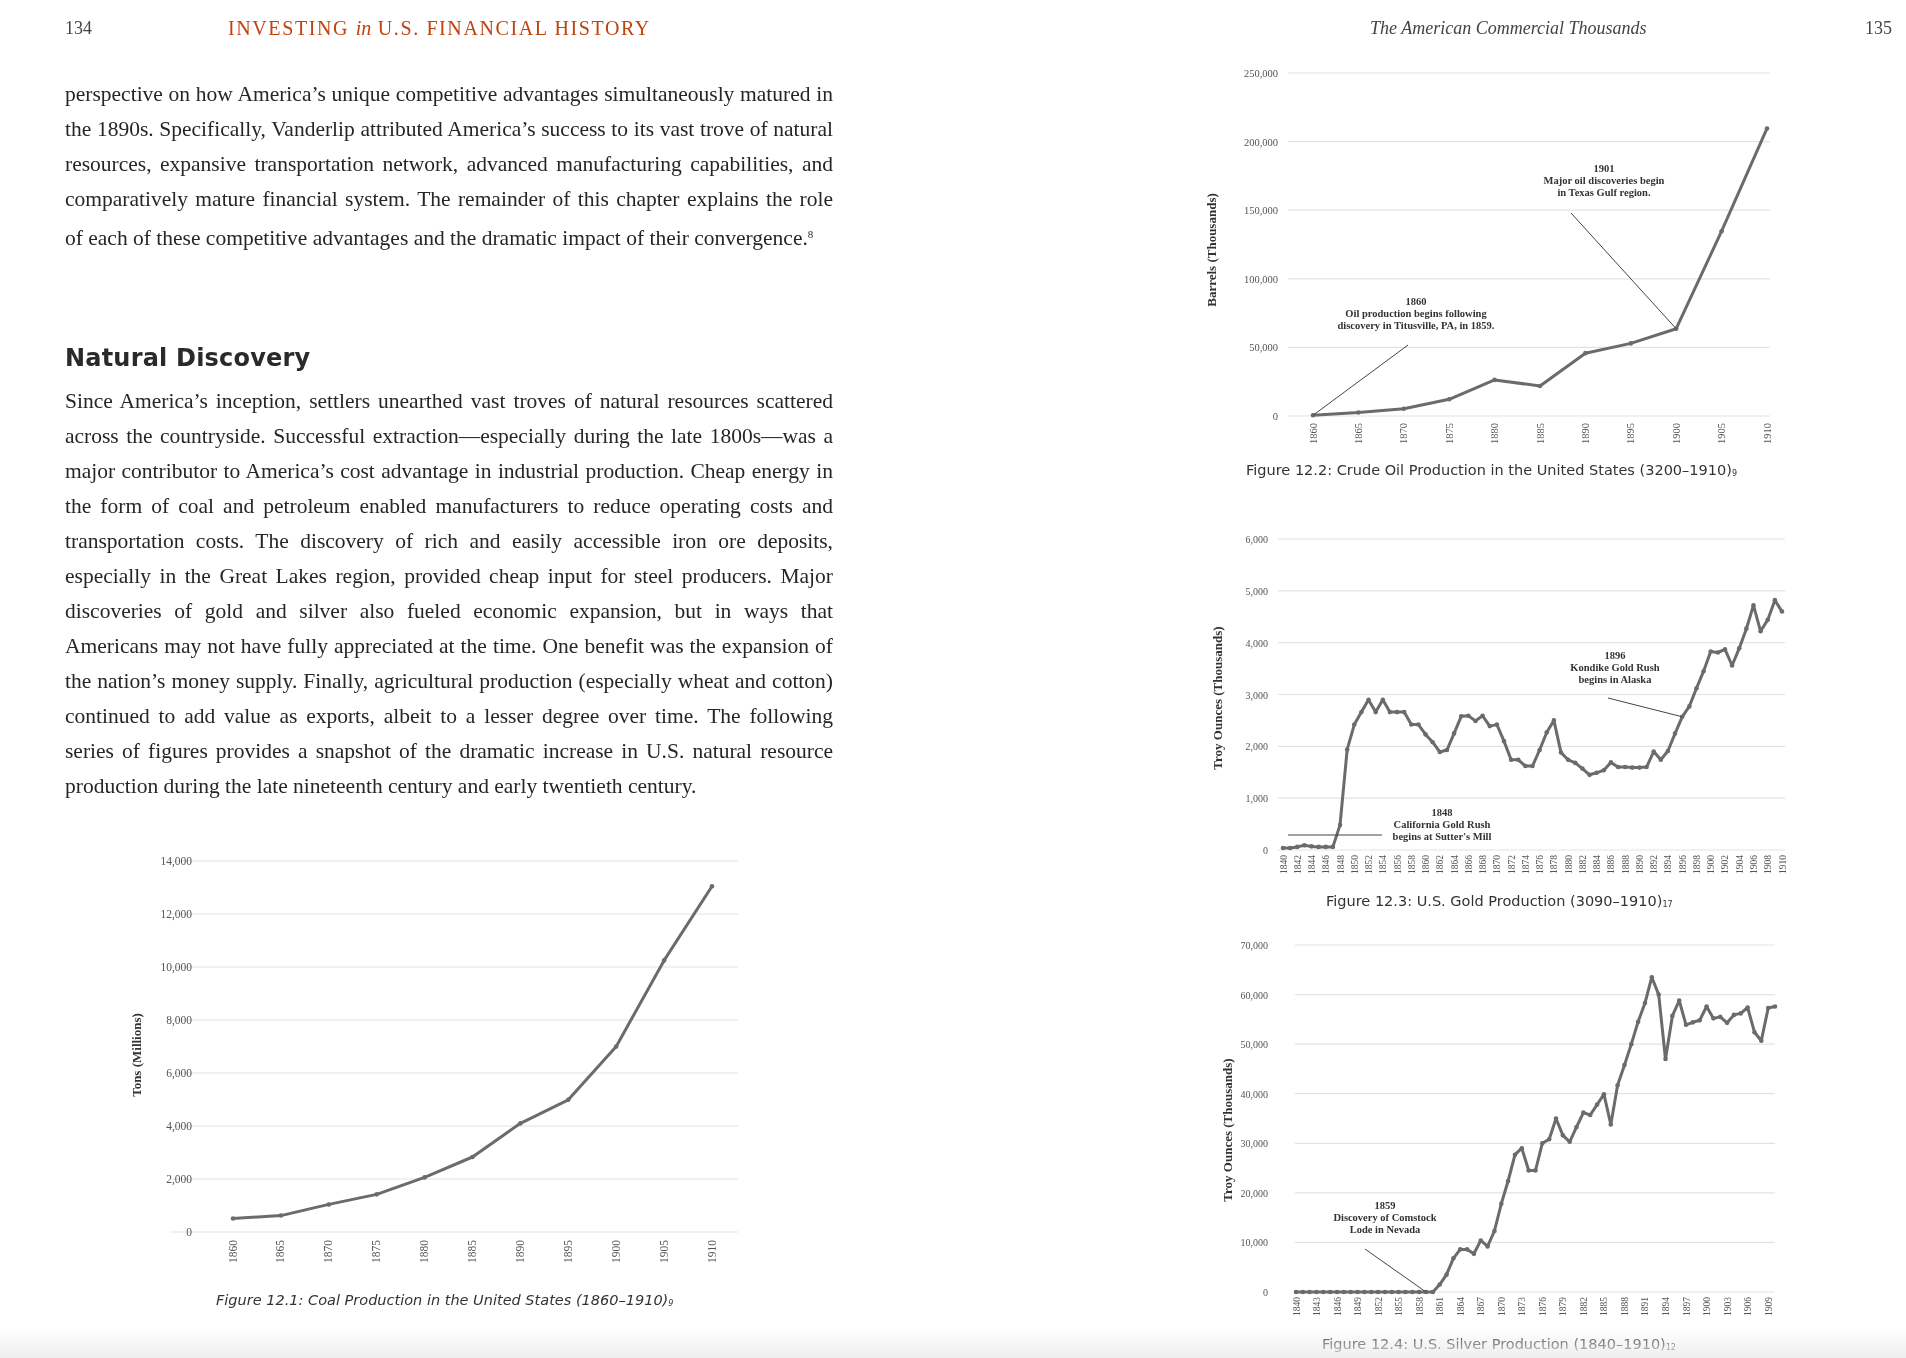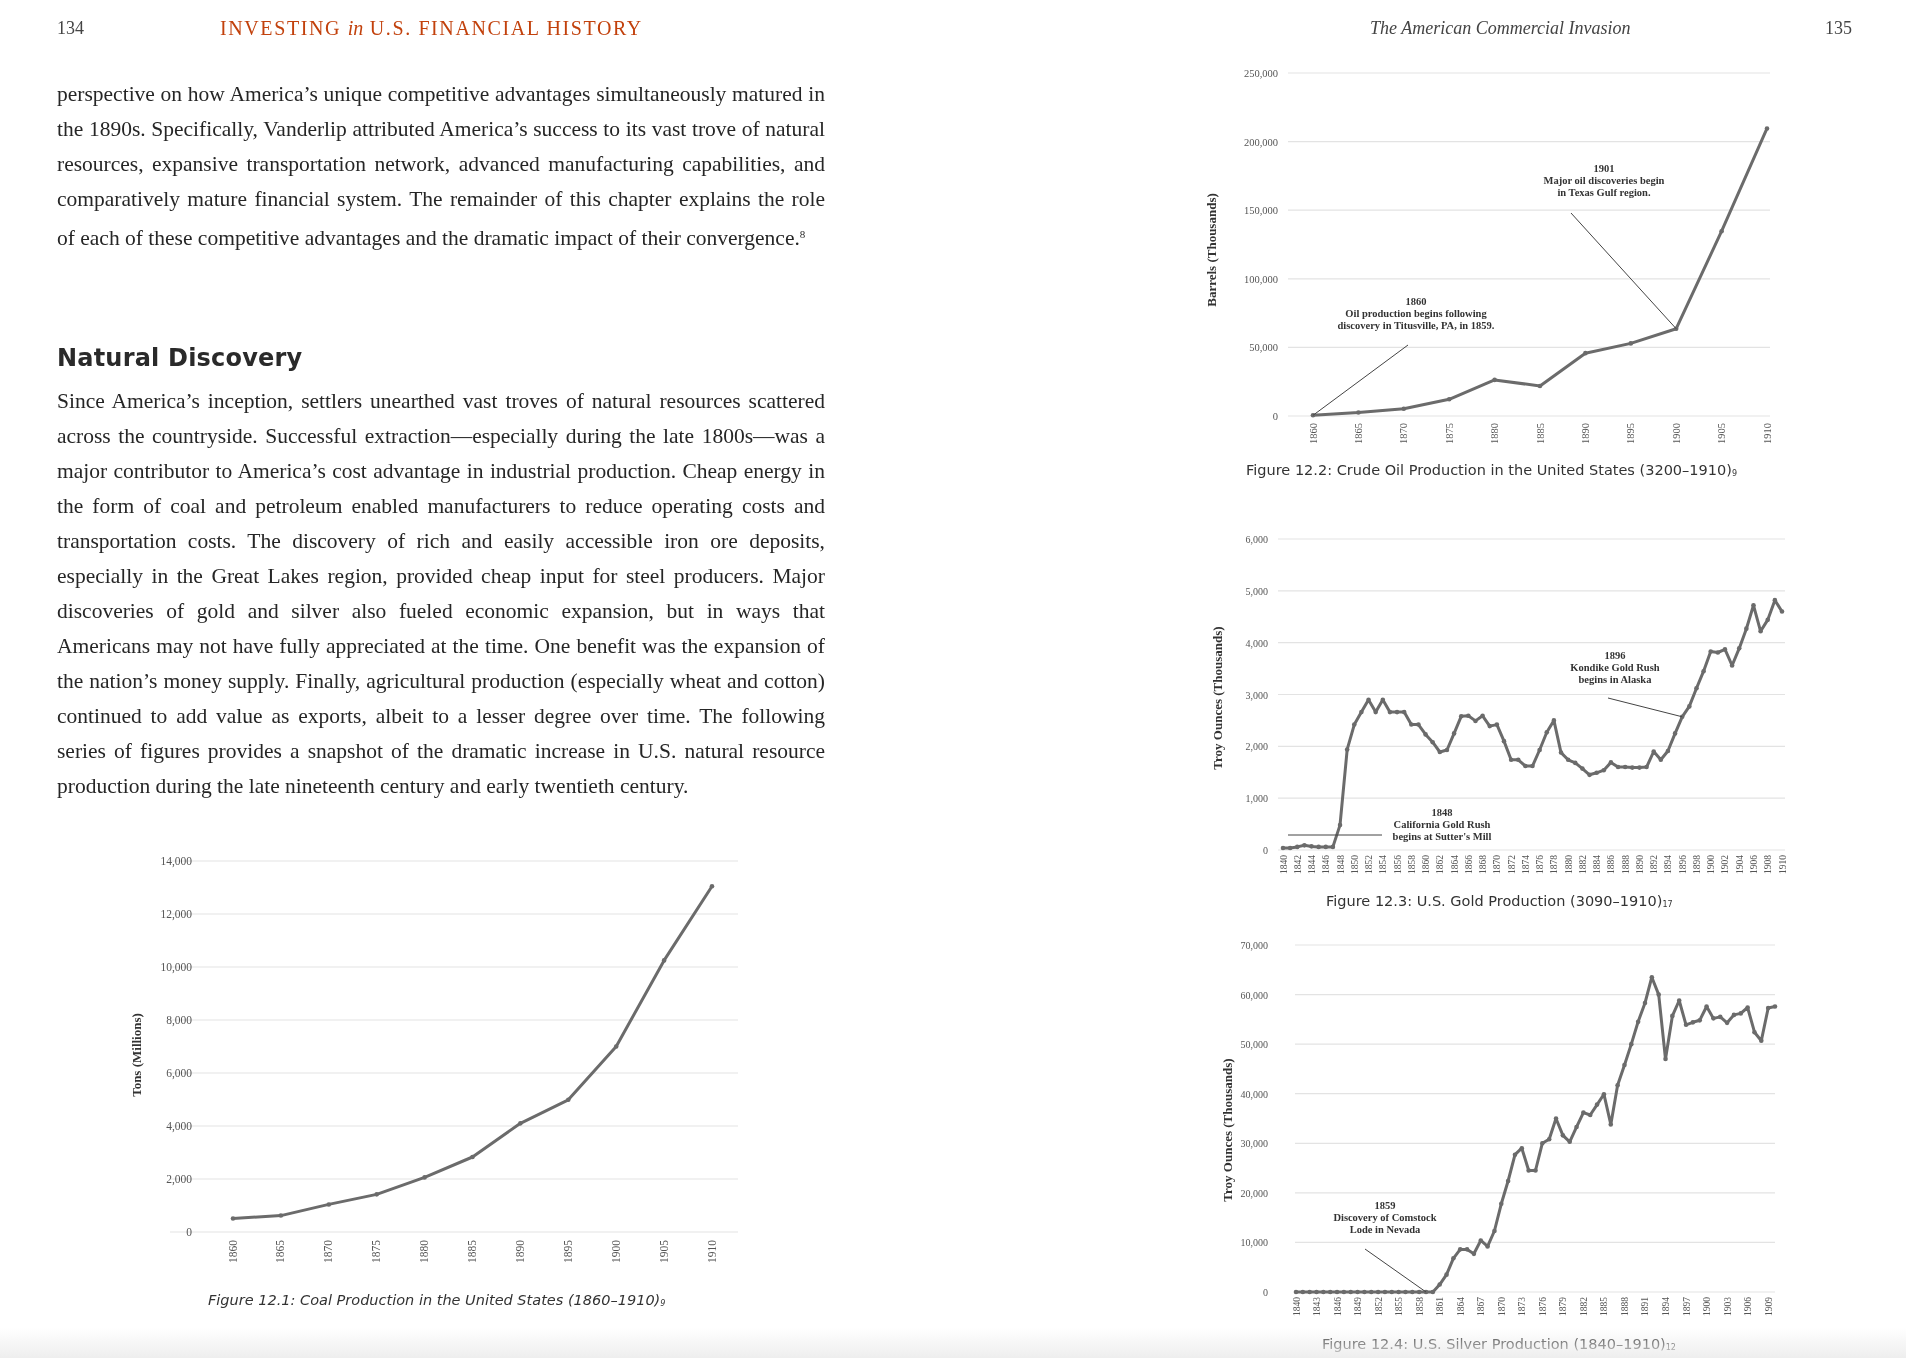--- a/index.html
+++ b/index.html
@@ -1,17 +1,17 @@
 <!DOCTYPE html>
 <html><head>
 <meta charset="utf-8">
 <style>
   html, body { margin:0; padding:0; }
   body { width:1906px; height:1358px; background:#ffffff; position:relative; overflow:hidden; color:#222; }
-  .page-left { position:absolute; left:4px; top:0; width:953px; height:1144px; }
+  .page-left { position:absolute; left:12px; top:0; width:953px; height:1144px; }
   .page-right { position:absolute; left:953px; top:0; width:953px; height:1358px; }
   .pnum { position:absolute; top:18px; font-family:"Liberation Serif", serif; font-size:18px; color:#444; }
   .running-head-left { position:absolute; left:216px; top:17px; font-family:"Liberation Serif", serif; font-size:20px; letter-spacing:1.6px; color:#c2410c; }
   .running-head-left i { text-transform:none; letter-spacing:0; }
   .running-head-right { position:absolute; left:1370px; top:18px; font-family:"Liberation Serif", serif; font-style:italic; font-size:18px; color:#444; }
   .bodytext { position:absolute; left:53px; width:768px; font-family:"Liberation Serif", serif; font-size:21.5px; line-height:35px; text-align:justify; color:#262626; }
   .bodytext p { margin:0; }
   .bodytext sup { font-size:11px; vertical-align:7px; }
   .section-heading { position:absolute; left:53px; top:344px; font-family:"DejaVu Sans", sans-serif; font-size:24px; font-weight:bold; color:#2a2a2a; letter-spacing:0.2px; }
   .caption { position:absolute; font-family:"DejaVu Sans", sans-serif; font-size:14.5px; color:#333; white-space:nowrap; }
@@ -34,22 +34,22 @@
   <div class="section-heading">Natural Discovery</div>
 
   <div class="bodytext" style="top:384px;">
     <p>Since America’s inception, settlers unearthed vast troves of natural resources scattered across the countryside. Successful extraction—especially during the late 1800s—was a major contributor to America’s cost advantage in industrial production. Cheap energy in the form of coal and petroleum enabled manufacturers to reduce operating costs and transportation costs. The discovery of rich and easily accessible iron ore deposits, especially in the Great Lakes region, provided cheap input for steel producers. Major discoveries of gold and silver also fueled economic expansion, but in ways that Americans may not have fully appreciated at the time. One benefit was the expansion of the nation’s money supply. Finally, agricultural production (especially wheat and cotton) continued to add value as exports, albeit to a lesser degree over time. The following series of figures provides a snapshot of the dramatic increase in U.S. natural resource production during the late nineteenth century and early twentieth century.</p>
   </div>
 
   <div class="caption" style="left:204px; top:1292px;font-style:italic;"><span>Figure 12.1: Coal Production in the United States (1860–1910)</span><sub>9</sub></div>
 </div>
 
 <div class="page-right">
-  <div class="running-head-right" style="left:417px;">The American Commercial Invasion</div>
-  <div class="pnum" style="left:872px;">135</div>
+  <div class="running-head-right" style="left:417px;">The American Commercial Thousands</div>
+  <div class="pnum" style="left:912px;">135</div>
 
   <div class="caption" style="left:293px; top:462px;"><span>Figure 12.2: Crude Oil Production in the United States (3200–1910)</span><sub>9</sub></div>
   <div class="caption" style="left:373px; top:893px;"><span>Figure 12.3: U.S. Gold Production (3090–1910)</span><sub>17</sub></div>
   <div class="caption" style="left:369px; top:1336px;"><span>Figure 12.4: U.S. Silver Production (1840–1910)</span><sub>12</sub></div>
 </div>
 
 <svg id="charts" class="chart-svg" width="1906" height="1358">
     <g>
       <line x1="170" x2="738" y1="1232" y2="1232" stroke="#e3e3e3" stroke-width="1.2"></line>
       <text x="192" y="1236" text-anchor="end" font-size="11.5" fill="#555">0</text>

